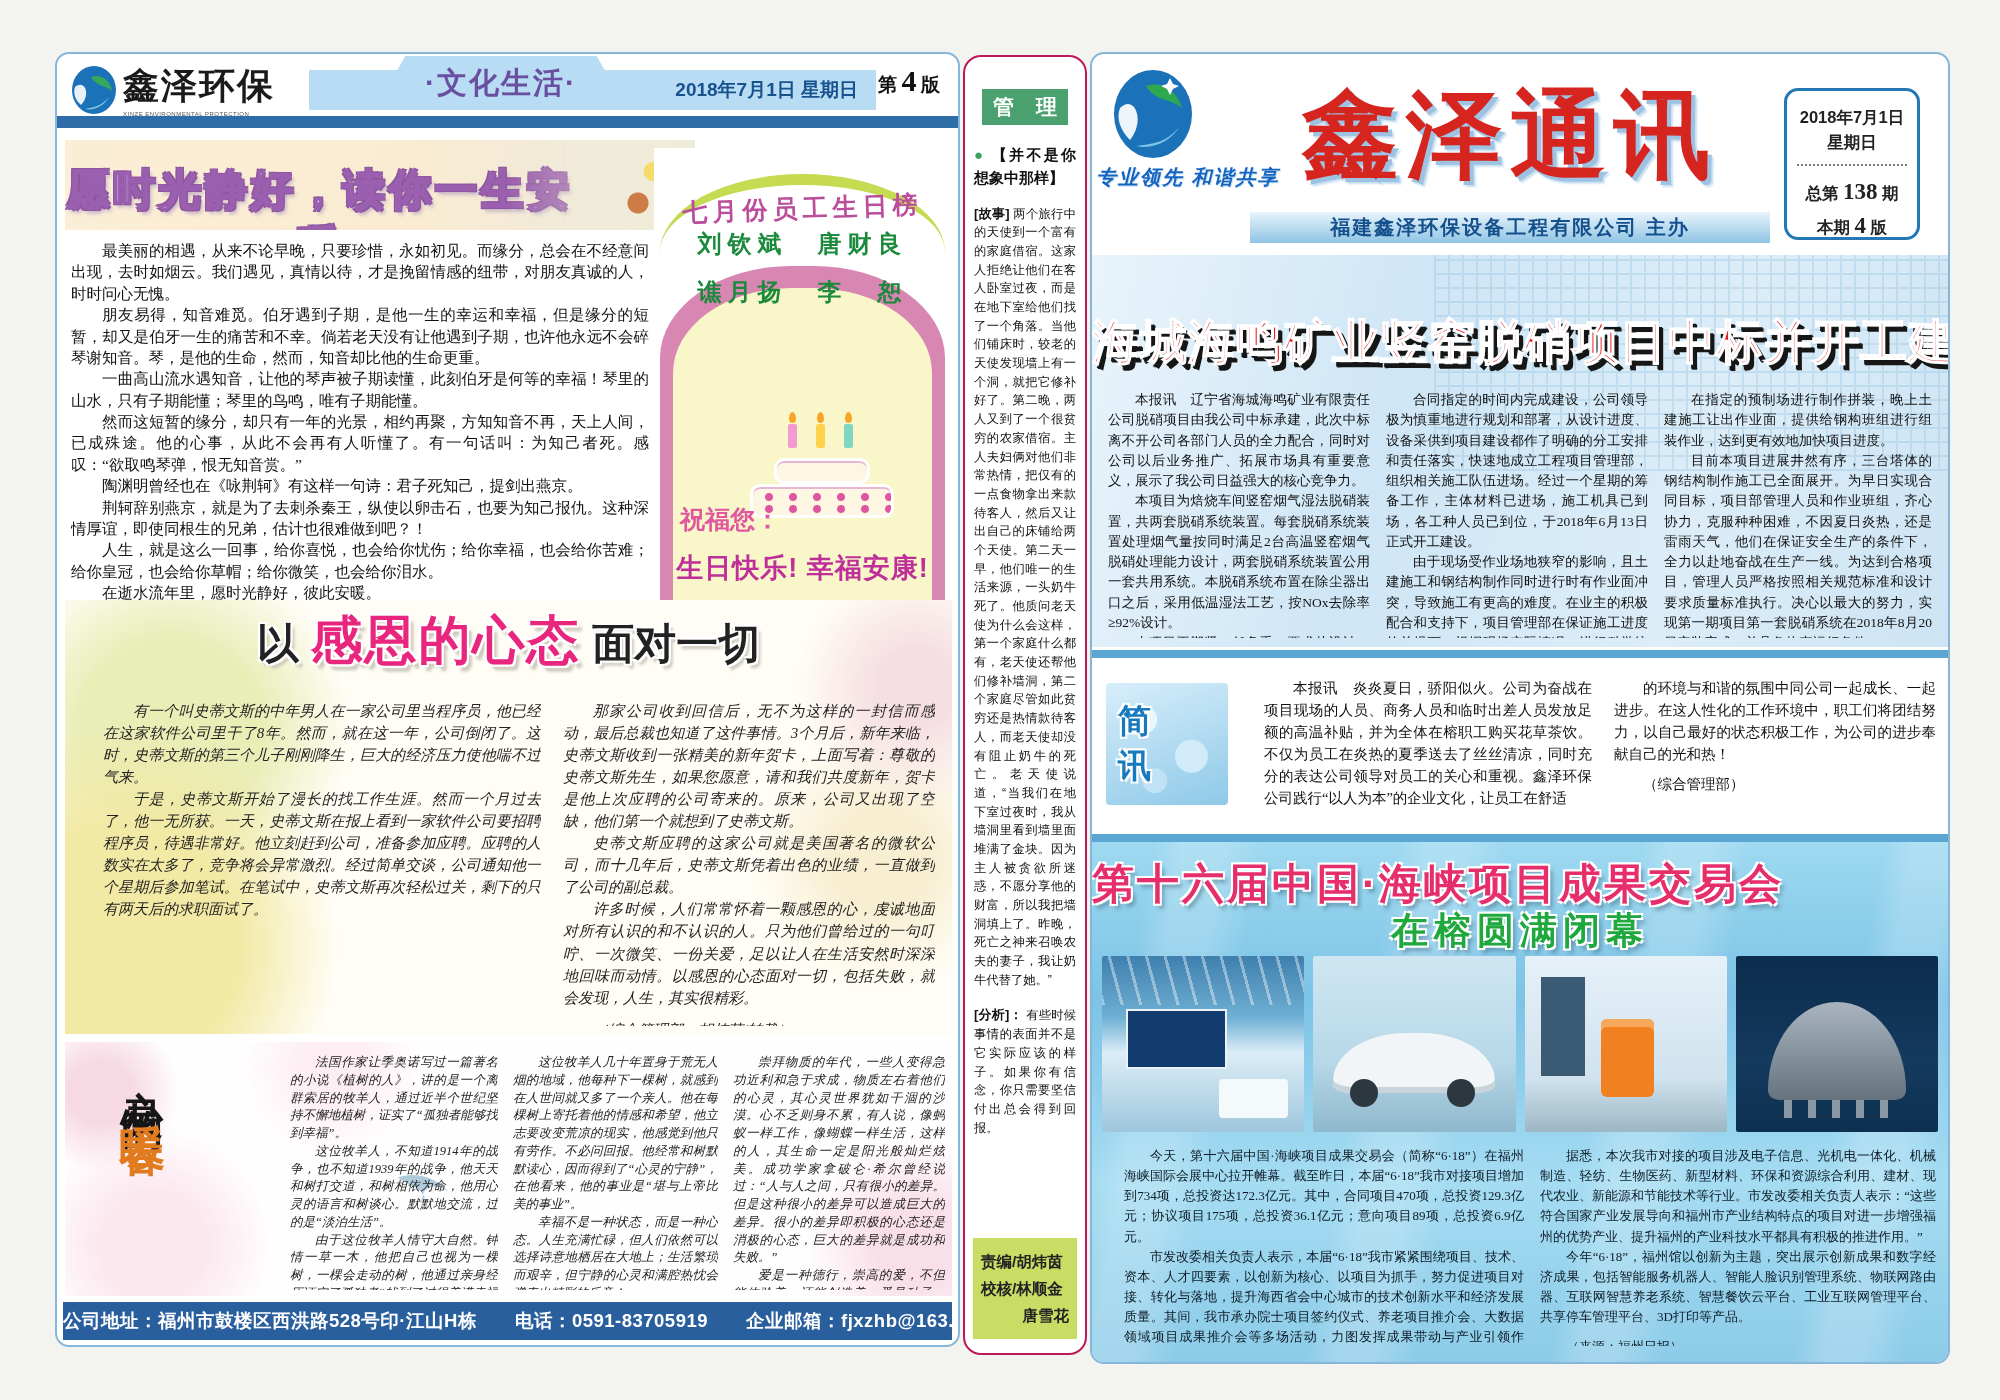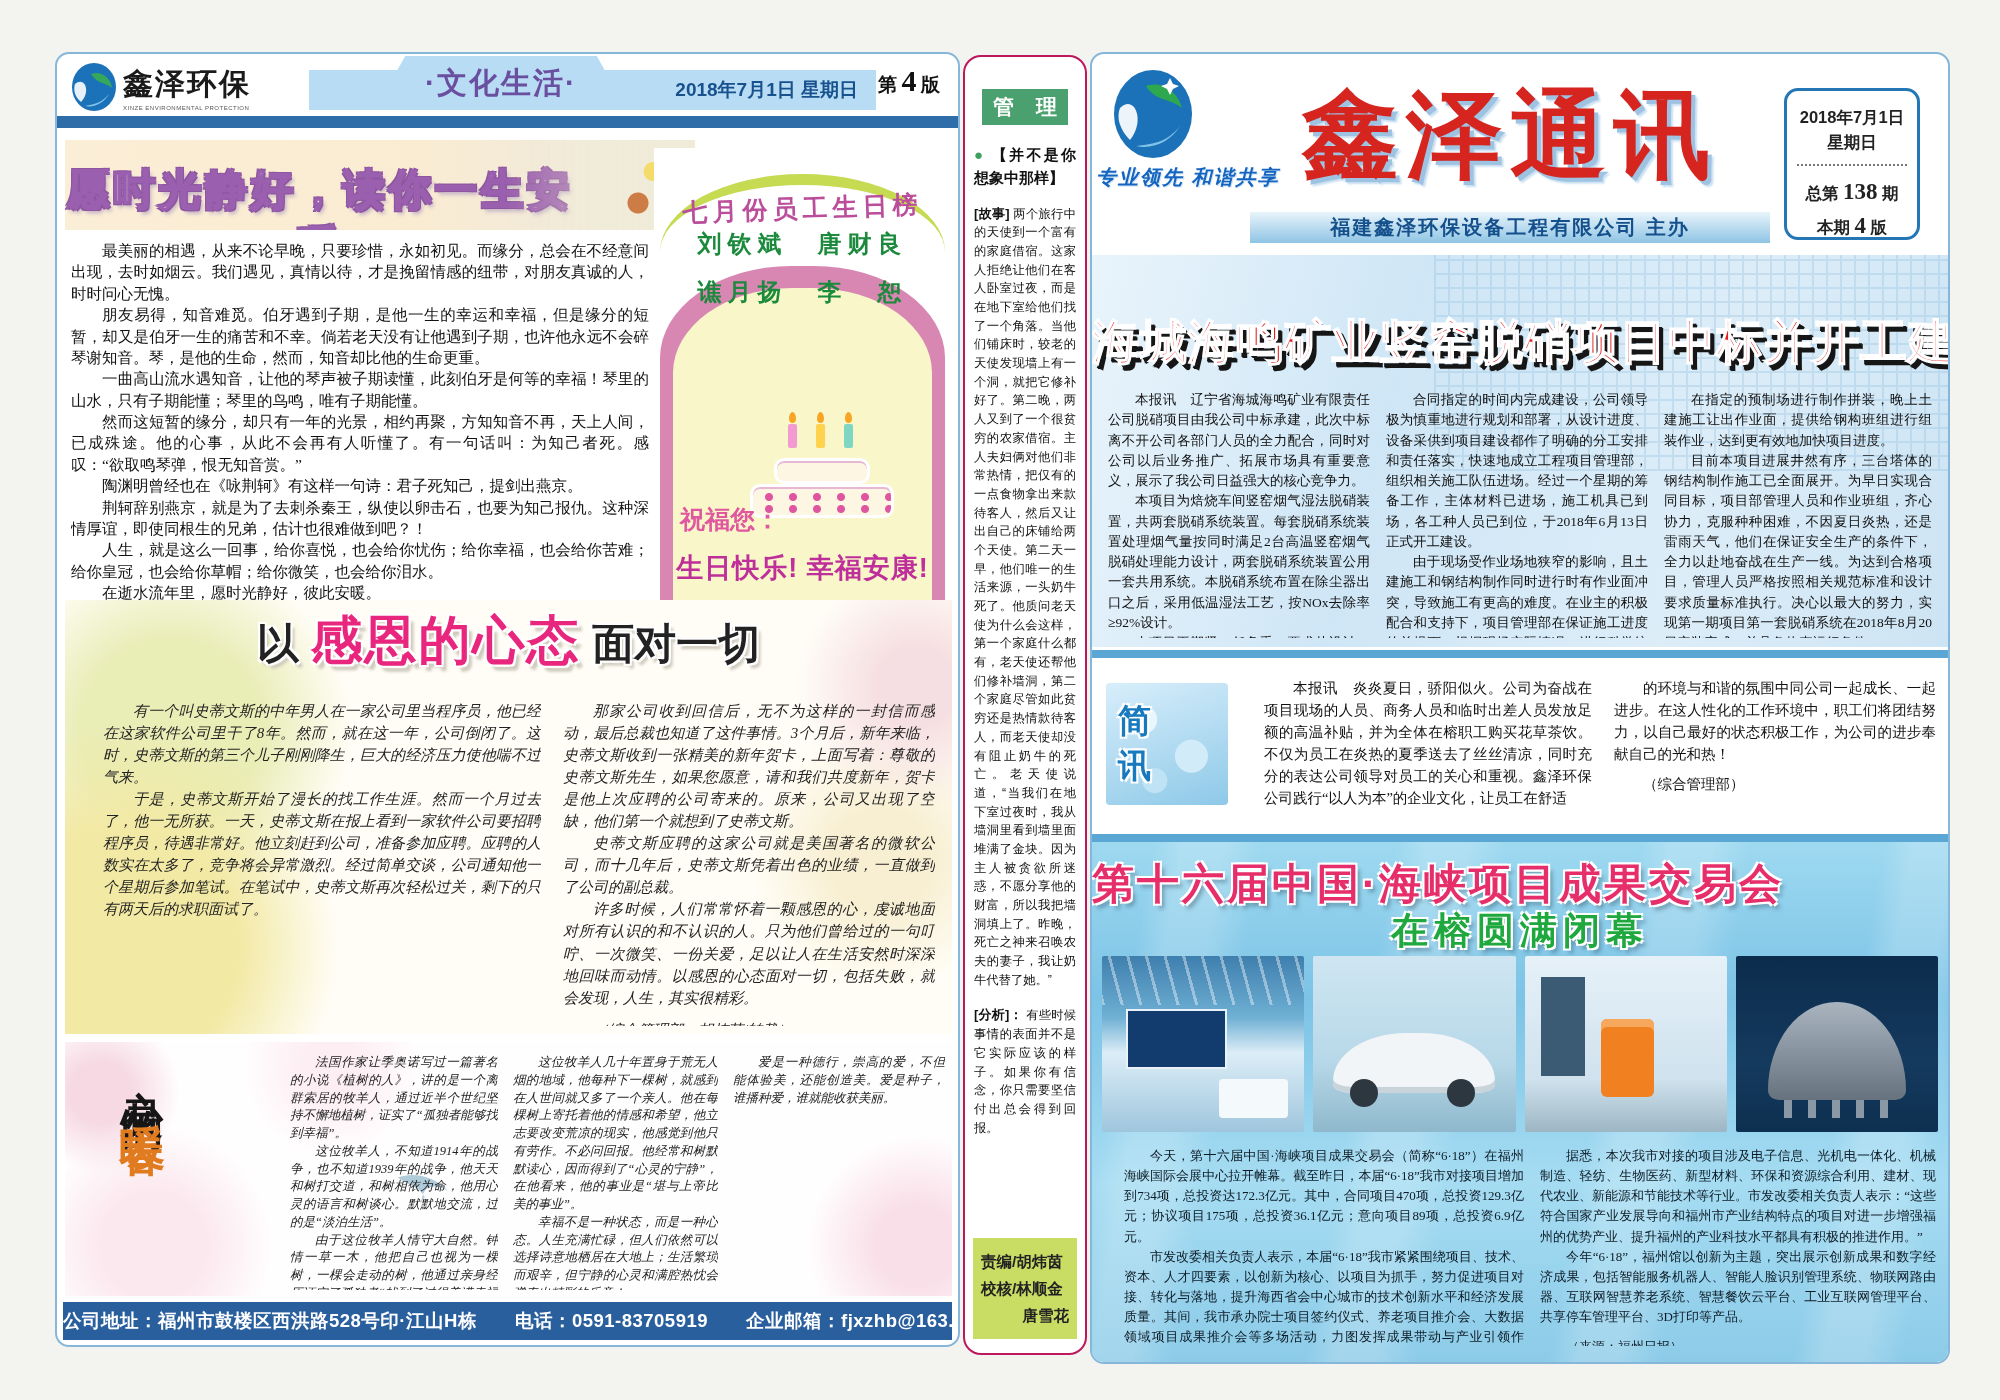--- a/index.html
+++ b/index.html
@@ -9,21 +9,21 @@
   .page { position:absolute; background:#fff; border:2px solid #86b7da; border-radius:14px; overflow:hidden; }
   .page.left  { left:55px;  top:52px; width:905px; height:1295px; }
   .page.right { left:1090px; top:52px; width:860px; height:1312px; }
   .center-col { position:absolute; left:963px; top:55px; width:124px; height:1300px; background:#fff;
                 border:2px solid #be185d; border-radius:18px; overflow:hidden; padding:0 9px; }
   p { margin:0; }
 
   
   .lp-logo { position:absolute; left:14px; top:8px; display:flex; gap:6px; align-items:center; }
   .lp-logo svg { width:46px; height:50px; }
-  .lp-logo-title { font-size:30px; font-weight:bold; color:#1a1a1a; letter-spacing:2px; font-family:"Liberation Serif",serif; }
+  .lp-logo-title { font-size:36px; font-weight:bold; color:#1a1a1a; letter-spacing:2px; font-family:"Liberation Serif",serif; }
   .lp-logo-sub { font-size:6px; color:#555; letter-spacing:.5px; }
   .lp-band { position:absolute; left:252px; top:16px; right:82px; height:40px; background:#b7dcf3; }
   .lp-tab { position:absolute; left:66px; top:-14px; width:252px; height:54px; background:#b7dcf3;
             clip-path:polygon(12% 0,88% 0,100% 100%,0 100%); display:flex; align-items:center; justify-content:center; }
   .lp-tab span { font-size:30px; font-weight:bold; color:#6a4fa0; letter-spacing:2px;text-align:right; }
   .lp-date { position:absolute; right:18px; top:0; height:40px; line-height:40px; font-size:19px; font-weight:bold; color:#17518e; }
   .lp-edition { position:absolute; right:8px; top:10px; width:72px; color:#111; }
   .lp-edition .num { font-size:30px; font-weight:bold; font-family:"Liberation Serif",serif; }
   .lp-edition .zi { font-size:19px; font-weight:bold; }
   .lp-bar { position:absolute; left:0; right:0; top:62px; height:12px; background:#2f6da8; }
@@ -307,20 +307,21 @@
           <p>法国作家让季奥诺写过一篇著名的小说《植树的人》，讲的是一个离群索居的牧羊人，通过近半个世纪坚持不懈地植树，证实了“孤独者能够找到幸福”。</p>
           <p>这位牧羊人，不知道1914年的战争，也不知道1939年的战争，他天天和树打交道，和树相依为命，他用心灵的语言和树谈心。默默地交流，过的是“淡泊生活”。</p>
           <p>由于这位牧羊人情守大自然。钟情一草一木，他把自己也视为一棵树，一棵会走动的树，他通过亲身经历证实了孤独者“找到了过得美满幸福的好办法——爱让生活多份阳光”。</p>
         </div>
       <div class="a3-col a3-c2">
           <p>这位牧羊人几十年置身于荒无人烟的地域，他每种下一棵树，就感到在人世间就又多了一个亲人。他在每棵树上寄托着他的情感和希望，他立志要改变荒凉的现实，他感觉到他只有劳作。不必问回报。他经常和树默默读心，因而得到了“心灵的宁静”，在他看来，他的事业是“堪与上帝比美的事业”。</p>
           <p>幸福不是一种状态，而是一种心态。人生充满忙碌，但人们依然可以选择诗意地栖居在大地上；生活繁琐而艰辛，但宁静的心灵和满腔热忱会弹奏出精彩的乐章！</p>
         </div>
       <div class="a3-col a3-c3">
         <div>
+            <p>崇拜物质的年代，一些人变得急功近利和急于求成，物质左右着他们的心灵，其心灵世界犹如干涸的沙漠。心不乏则身不累，有人说，像蚂蚁一样工作，像蝴蝶一样生活，这样的人，其生命一定是阳光般灿烂炫美。成功学家拿破仑·希尔曾经说过：“人与人之间，只有很小的差异。但是这种很小的差异可以造成巨大的差异。很小的差异即积极的心态还是消极的心态，巨大的差异就是成功和失败。”</p>
             <p>爱是一种德行，崇高的爱，不但能体验美，还能创造美。爱是种子，谁播种爱，谁就能收获美丽。</p>
           </div>
 
       </div>
     </div>
 
     <div class="lp-footer">公司地址：福州市鼓楼区西洪路528号印·江山H栋　　电话：0591-83705919　　企业邮箱：fjxzhb@163.com　　网址：www.fjxzhb.com</div>
   </div>
 
   <div class="center-col">

